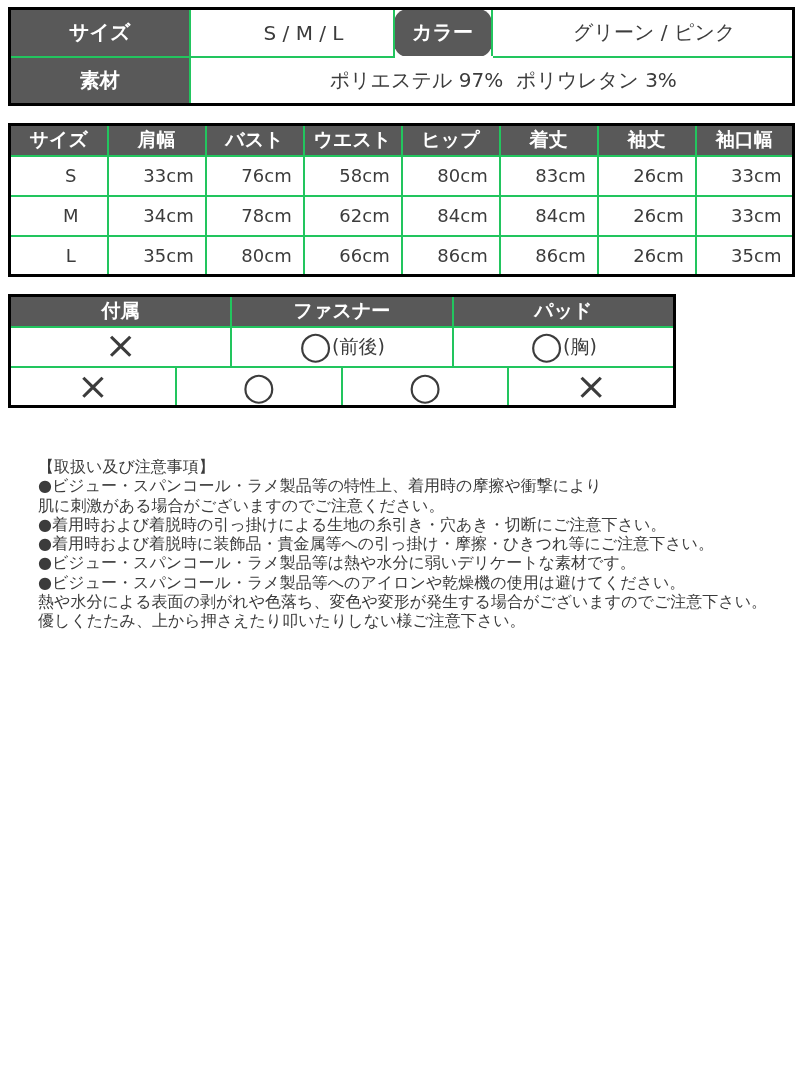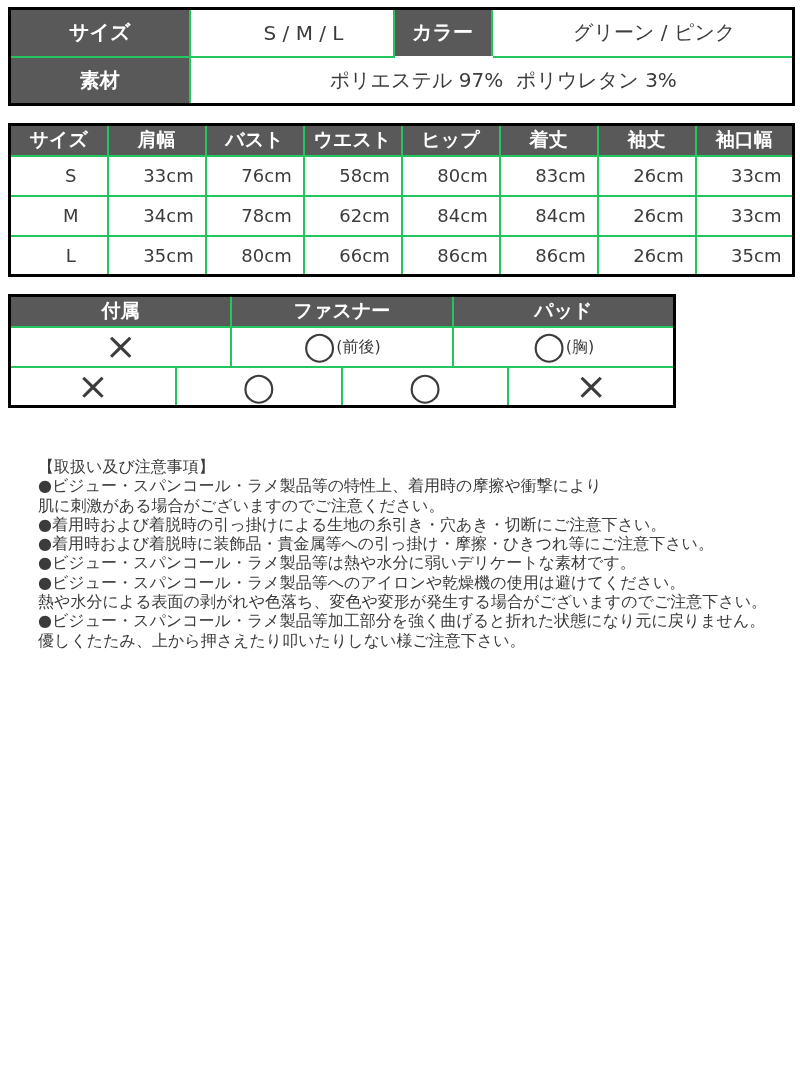--- a/index.html
+++ b/index.html
@@ -28,41 +28,41 @@
   }
   .spec th.dark {
     background: #595959;
     color: #ffffff;
     font-weight: 700;
   }
   .spec td.val { color: #3c3c3c; font-weight: 400; padding-left: 24px; }
 
   
   .t1 th, .t1 td { height: 48px; font-size: 20px; }
-  .t1 th.nobot { border-bottom-color: #ffffff; }
+  .t1 th.nobot { border-bottom-color: #ffffff; border-radius: 14px; }
 
   
   .t2 { margin-top: 17px; }
   .t2 th { height: 31px; font-size: 19px; }
   .t2 td { height: 40px; font-size: 18px; }
 
   
   .t3 { margin-top: 17px; }
   .t3 th { height: 31px; font-size: 19px; }
   .t3 td { height: 40px; font-size: 18px; }
   .sym {
     font-size: 38px;
     line-height: 0;
     vertical-align: middle;
     position: relative;
     top: -2px;
     color: #3c3c3c;
     font-weight: 400;
   }
-  .note { font-size: 16px; vertical-align: middle; color: #3c3c3c; }
+  .note { font-size: 19px; vertical-align: middle; color: #3c3c3c; }
 
   
   .notes {
     margin: 49px 8px 12px 30px;
     font-size: 16px;
     line-height: 19.3px;
     color: #3b3b3b;
   }
   .notes div { white-space: nowrap; }
 </style>
@@ -184,17 +184,16 @@
 
   <div class="notes">
     <div>【取扱い及び注意事項】</div>
     <div>●ビジュー・スパンコール・ラメ製品等の特性上、着用時の摩擦や衝撃により</div>
     <div>肌に刺激がある場合がございますのでご注意ください。</div>
     <div>●着用時および着脱時の引っ掛けによる生地の糸引き・穴あき・切断にご注意下さい。</div>
     <div>●着用時および着脱時に装飾品・貴金属等への引っ掛け・摩擦・ひきつれ等にご注意下さい。</div>
     <div>●ビジュー・スパンコール・ラメ製品等は熱や水分に弱いデリケートな素材です。</div>
     <div>●ビジュー・スパンコール・ラメ製品等へのアイロンや乾燥機の使用は避けてください。</div>
     <div>熱や水分による表面の剥がれや色落ち、変色や変形が発生する場合がございますのでご注意下さい。</div>
-    <div>●ビジュー・スパンコール・ラメ製品等加工部分を強く曲げると折れた状態になり元に戻りません。</div>
     <div>優しくたたみ、上から押さえたり叩いたりしない様ご注意下さい。</div>
   </div>
 
 </div>
 
 </body></html>

